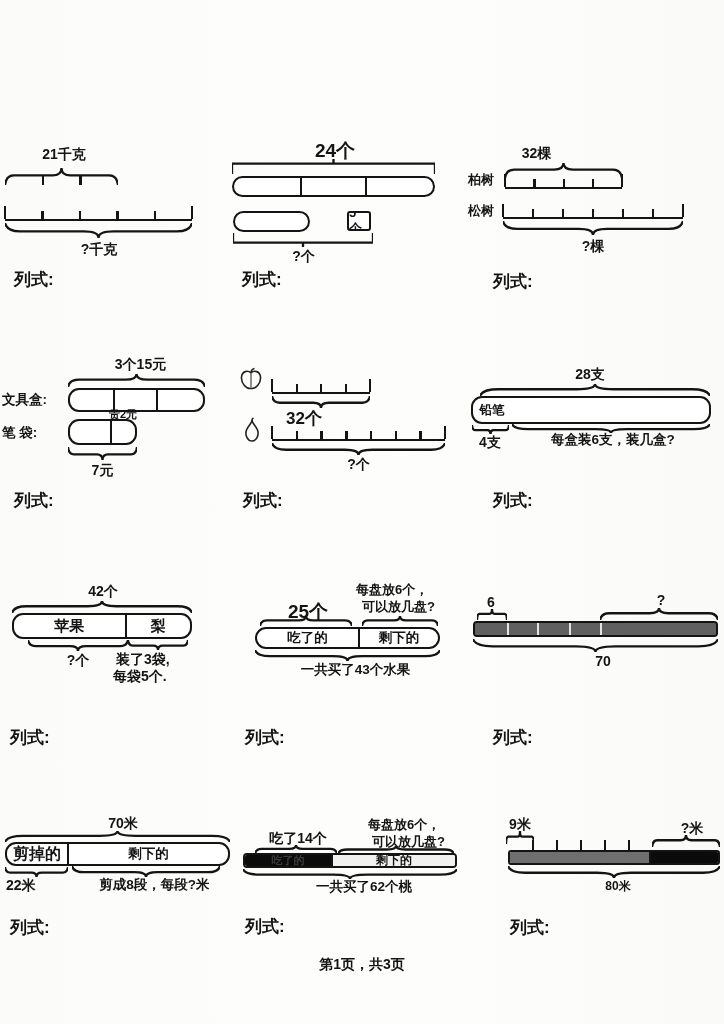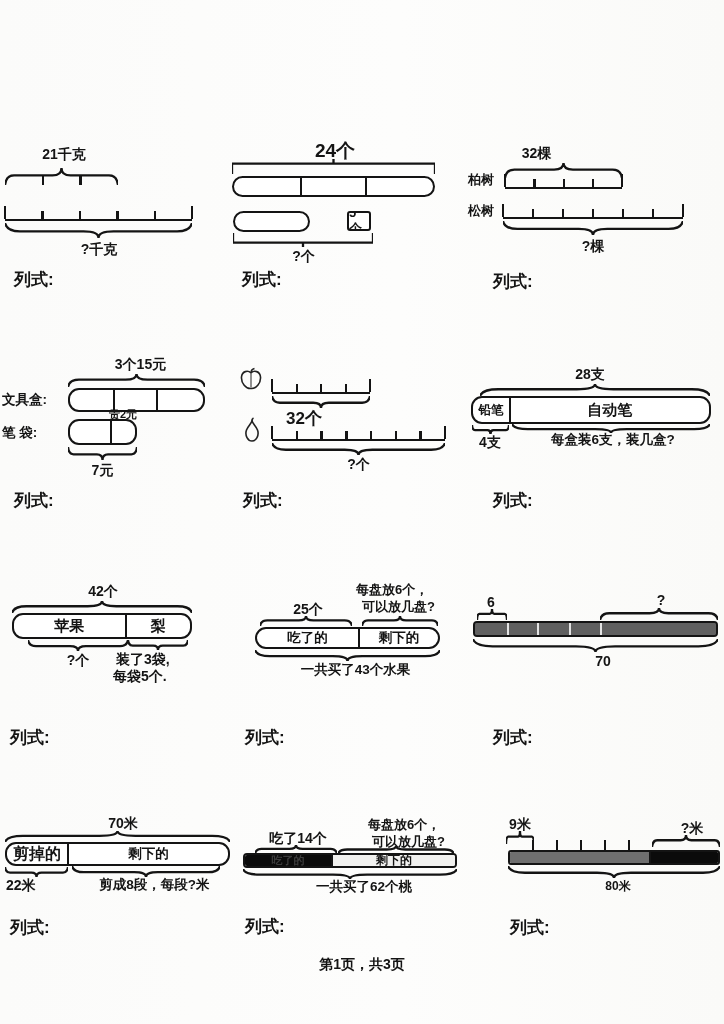--- a/index.html
+++ b/index.html
@@ -199,21 +199,20 @@
 
   <div>
     <div class="lbl c" style="left:545px;top:366px;width:90px;font-size:14px">28支</div>
     <div class="brace" style="left:480px;top:384px;width:230px;height:12px">
         <svg viewBox="0 0 100 16" preserveAspectRatio="none">
           <path d="M0 16 Q1 7 8 7 L42 7 Q50 7 50 0 Q50 7 58 7 L92 7 Q99 7 100 16" fill="none" stroke="#141414" stroke-width="2.3" stroke-linecap="round" stroke-linejoin="round" vector-effect="non-scaling-stroke"></path>
         </svg>
       </div>
     <div class="bar" style="left:471px;top:396px;width:240px;height:28px">
       <div class="cell" style="flex-basis:16%;font-size:12.5px">铅笔</div>
-      <div class="cell" style="flex-basis:84%;font-size:15px">自动笔</div>
     </div>
     <div class="brace" style="left:472px;top:425px;width:37px;height:9px">
         <svg viewBox="0 0 100 16" preserveAspectRatio="none">
           <path d="M0 0 Q1 9 8 9 L42 9 Q50 9 50 16 Q50 9 58 9 L92 9 Q99 9 100 0" fill="none" stroke="#141414" stroke-width="2.3" stroke-linecap="round" stroke-linejoin="round" vector-effect="non-scaling-stroke"></path>
         </svg>
       </div>
     <div class="lbl c" style="left:470px;top:434px;width:40px;font-size:14px">4支</div>
     <div class="brace" style="left:512px;top:424px;width:198px;height:9px">
         <svg viewBox="0 0 100 16" preserveAspectRatio="none">
           <path d="M0 0 Q1 9 8 9 L42 9 Q50 9 50 16 Q50 9 58 9 L92 9 Q99 9 100 0" fill="none" stroke="#141414" stroke-width="2.3" stroke-linecap="round" stroke-linejoin="round" vector-effect="non-scaling-stroke"></path>
@@ -246,21 +245,21 @@
         </svg>
       </div>
     <div class="lbl" style="left:116px;top:651px;font-size:14px">装了3袋,</div>
     <div class="lbl" style="left:113px;top:668px;font-size:14px">每袋5个.</div>
     <div class="expr" style="left:10px;top:726px">列式:</div>
   </div>
 
   <div>
     <div class="lbl" style="left:356px;top:583px;font-size:13px">每盘放6个，</div>
     <div class="lbl" style="left:362px;top:600px;font-size:13px">可以放几盘?</div>
-    <div class="lbl c" style="left:273px;top:601px;width:70px;font-size:14px">25个</div>
+    <div class="lbl c" style="left:273px;top:601px;width:70px;font-size:19px">25个</div>
     <div class="brace" style="left:260px;top:616px;width:92px;height:10px">
         <svg viewBox="0 0 100 16" preserveAspectRatio="none">
           <path d="M0 16 Q1 7 8 7 L42 7 Q50 7 50 0 Q50 7 58 7 L92 7 Q99 7 100 16" fill="none" stroke="#141414" stroke-width="2.3" stroke-linecap="round" stroke-linejoin="round" vector-effect="non-scaling-stroke"></path>
         </svg>
       </div>
     <div class="brace" style="left:362px;top:616px;width:76px;height:10px">
         <svg viewBox="0 0 100 16" preserveAspectRatio="none">
           <path d="M0 16 Q1 7 8 7 L42 7 Q50 7 50 0 Q50 7 58 7 L92 7 Q99 7 100 16" fill="none" stroke="#141414" stroke-width="2.3" stroke-linecap="round" stroke-linejoin="round" vector-effect="non-scaling-stroke"></path>
         </svg>
       </div>

